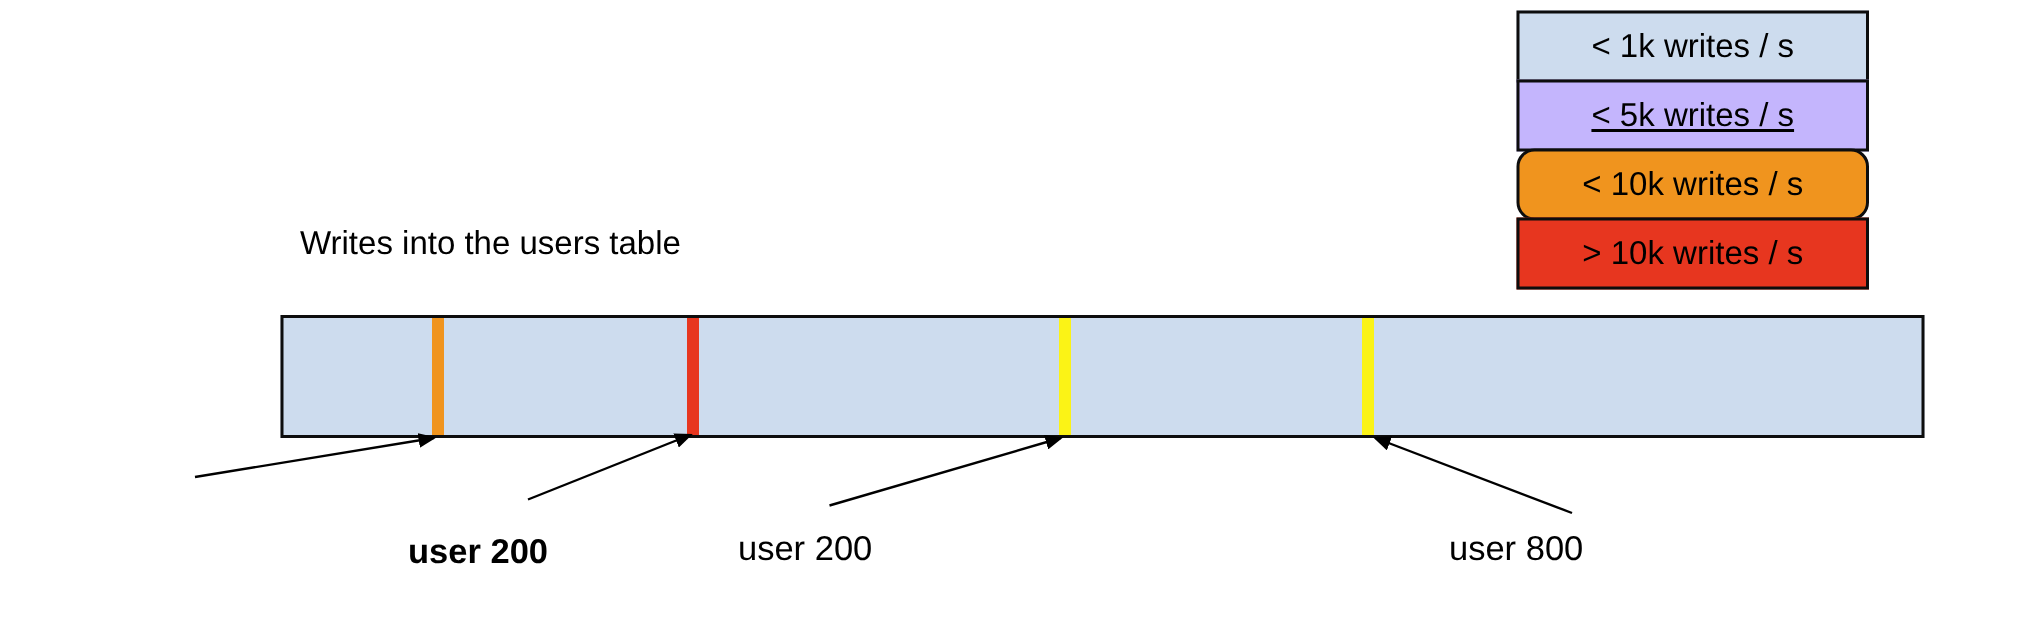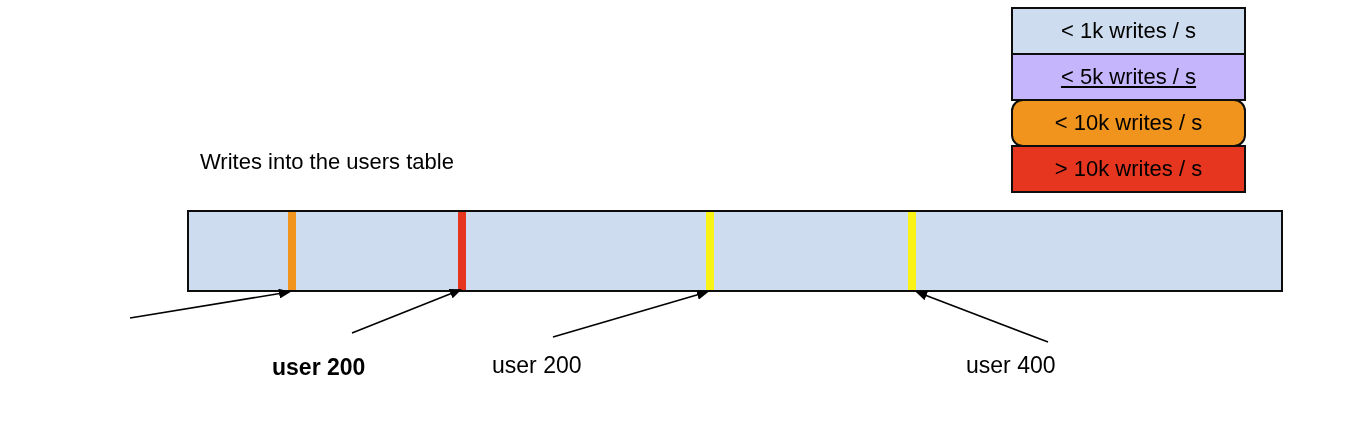--- a/index.html
+++ b/index.html
@@ -103,21 +103,21 @@
 
   <div class="users-bar" style="background-color: rgb(205, 220, 238);">
     <div class="marker" style="background-color: rgb(240, 148, 30); left: 9.4%;"></div>
     <div class="marker" style="background-color: rgb(231, 54, 31); left: 25%;"></div>
     <div class="marker" style="background-color: rgb(251, 243, 22); left: 47.7%;"></div>
     <div class="marker" style="background-color: rgb(251, 243, 22); left: 66.2%;"></div>
   </div>
 
   <div class="callout callout-u200">user 200</div>
   <div class="callout callout-u300">user 200</div>
-  <div class="callout callout-u400">user 400</div>
+  <div class="callout callout-u400">user 800</div>
 
   <svg class="arrow-layer" viewBox="0 0 1350 422" xmlns="http://www.w3.org/2000/svg">
     <defs>
       <marker id="arrowhead" markerWidth="12" markerHeight="10" refX="10" refY="5" orient="auto" markerUnits="userSpaceOnUse">
         <path d="M0,0 L12,5 L0,10 Z" fill="#000"></path>
       </marker>
     </defs>
     <line x1="130" y1="318" x2="289" y2="292" stroke="#000" stroke-width="1.6" marker-end="url(#arrowhead)"></line>
     <line x1="352" y1="333" x2="460" y2="290" stroke="#000" stroke-width="1.6" marker-end="url(#arrowhead)"></line>
     <line x1="553" y1="337" x2="707" y2="292" stroke="#000" stroke-width="1.6" marker-end="url(#arrowhead)"></line>

